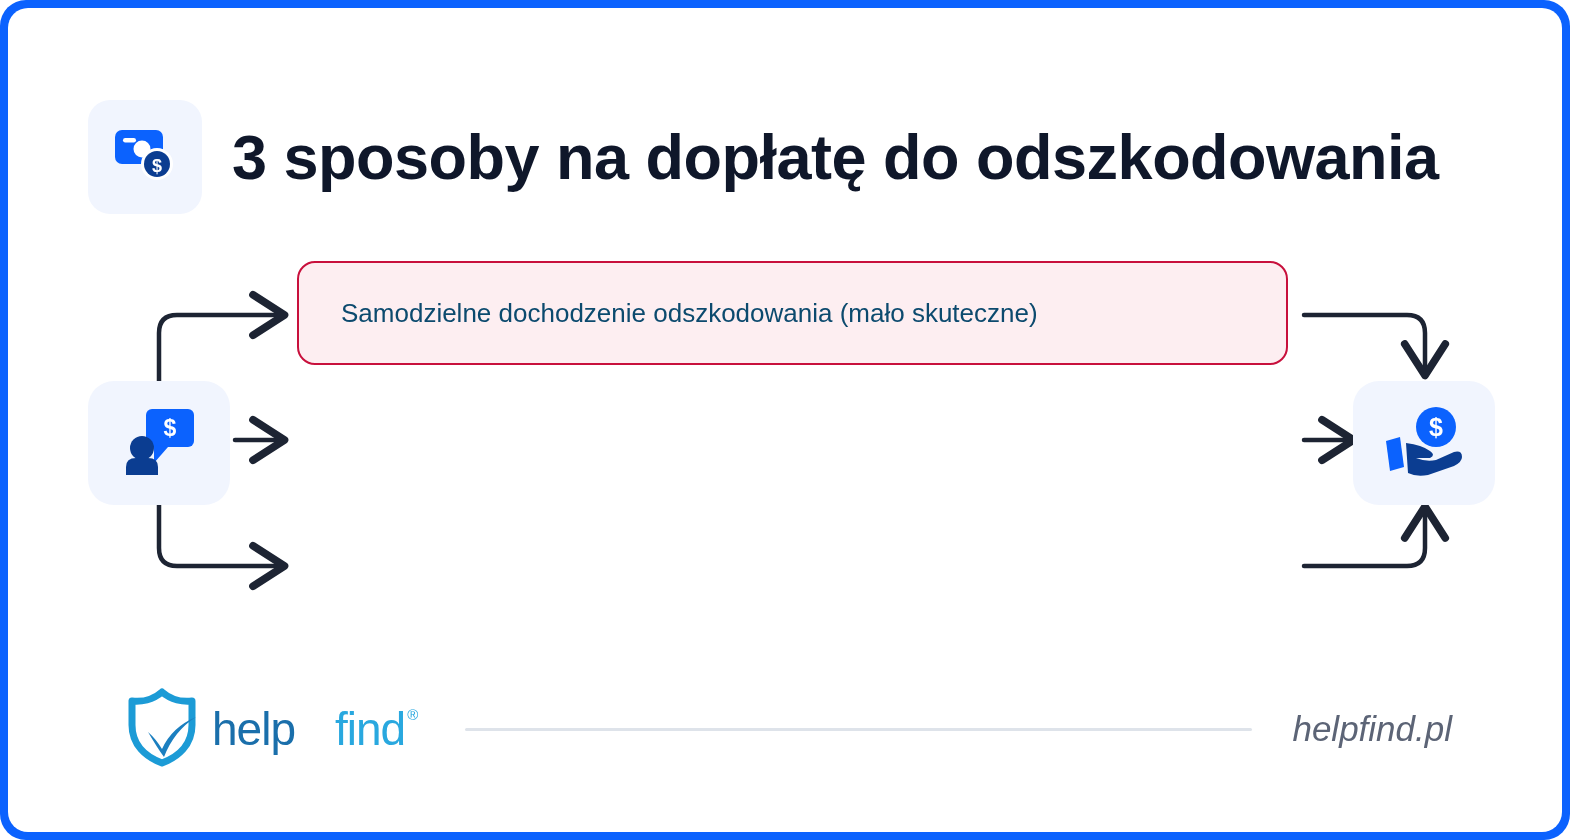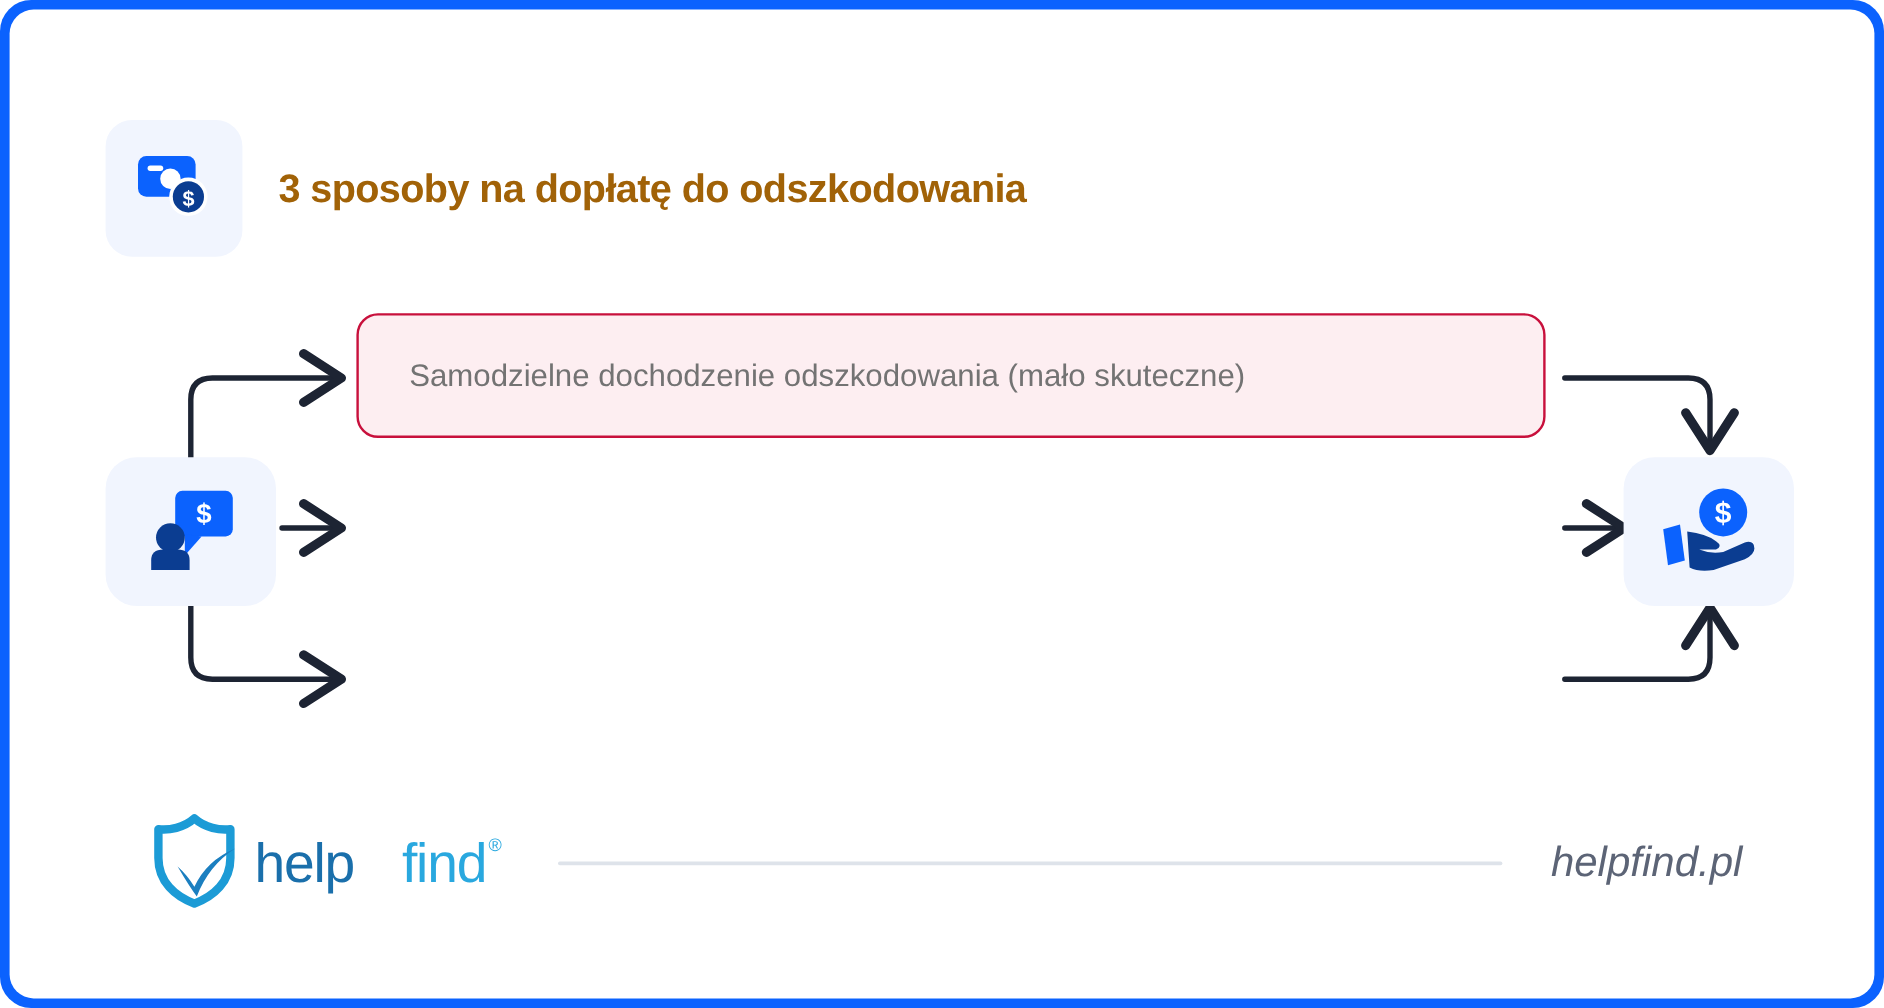--- a/index.html
+++ b/index.html
@@ -31,23 +31,23 @@
     display:flex; align-items:center; gap:30px;
   }
   .icon-tile {
     width:114px; height:114px;
     background:#f1f5fe;
     border-radius:22px;
     display:flex; align-items:center; justify-content:center;
     flex:none;
   }
   #page-title {
-    font-size:33px;
+    font-size:63px;
     font-weight:bold;
-    color:#a16207;
+    color:#0f172a;
     letter-spacing:-0.5px;
     white-space:nowrap;
   }
 
   
   #diagram {
     position:absolute;
     left:0; top:245px;
     width:1554px; height:380px;
   }
@@ -72,31 +72,31 @@
     width:991px;
     height:104px;
     border-radius:18px;
     border-width:2px;
     border-style:solid;
     display:flex; align-items:center;
   }
   .card-text {
     padding-left:42px;
     font-size:26px;
-    color:#737373;
+    color:#0c4a6e;
     white-space:nowrap;
   }
   #card-0 { top:8px;   background:#fdeef1; border-color:#c8103c; }
   #card-1 { top:133px; background:#f4fbf3; border-color:#5cb85c; }
   #card-2 { top:258px; background:#fdfaeb; border-color:#f5b41c; }
 
   
   #footer {
     position:absolute;
-    left:0; bottom:68px;
+    left:0; bottom:58px;
     width:1554px; height:90px;
     display:flex; align-items:center;
   }
   #logo {
     display:flex; align-items:center; gap:14px;
     margin-left:118px;
     flex:none;
   }
   #logo-word {
     font-size:46px;

